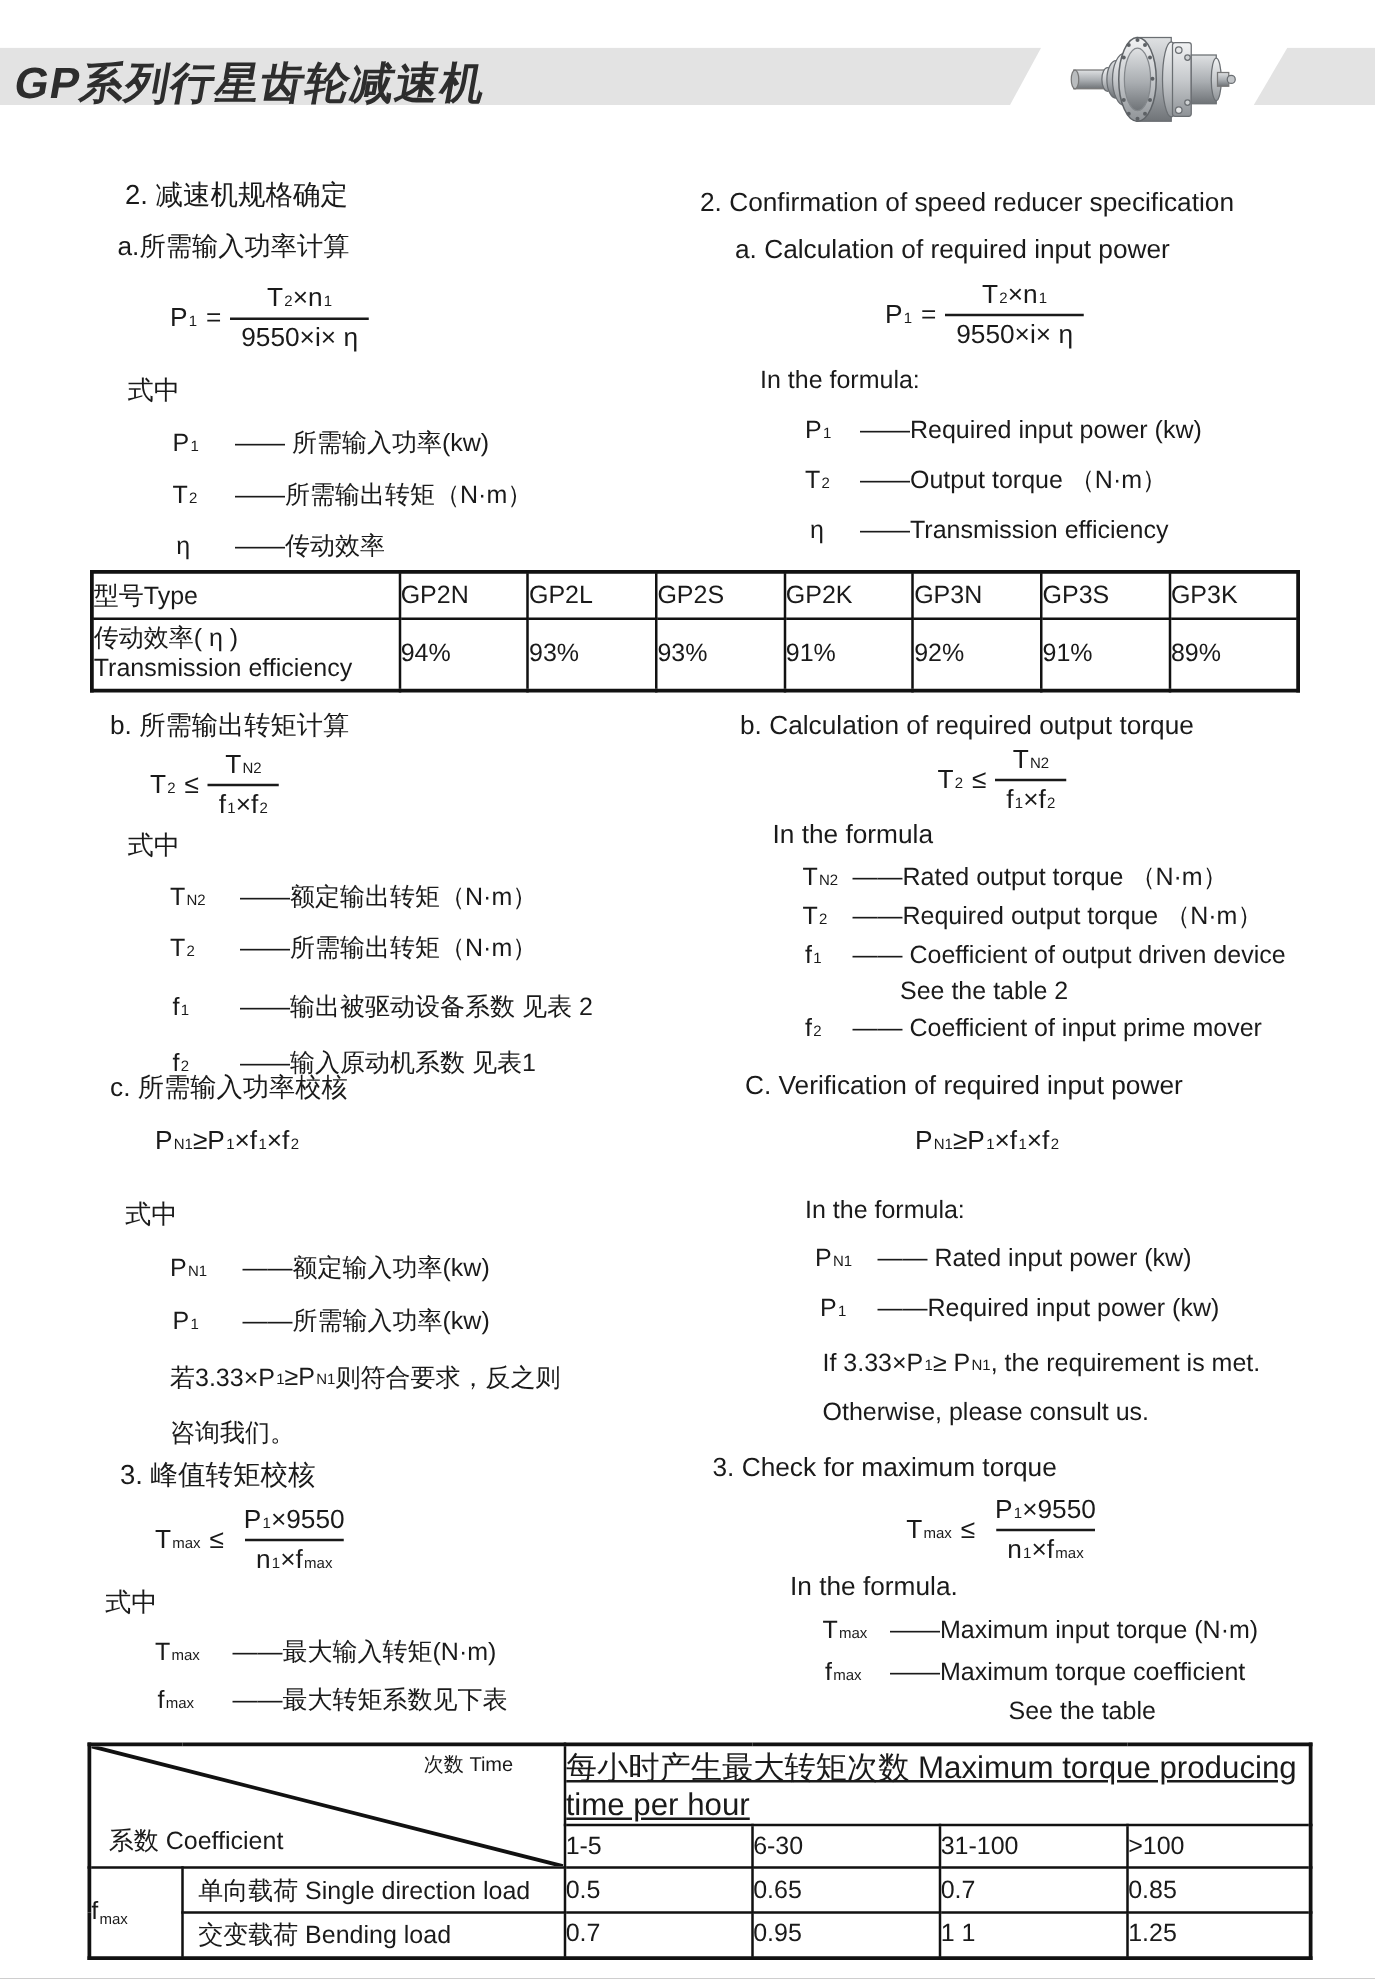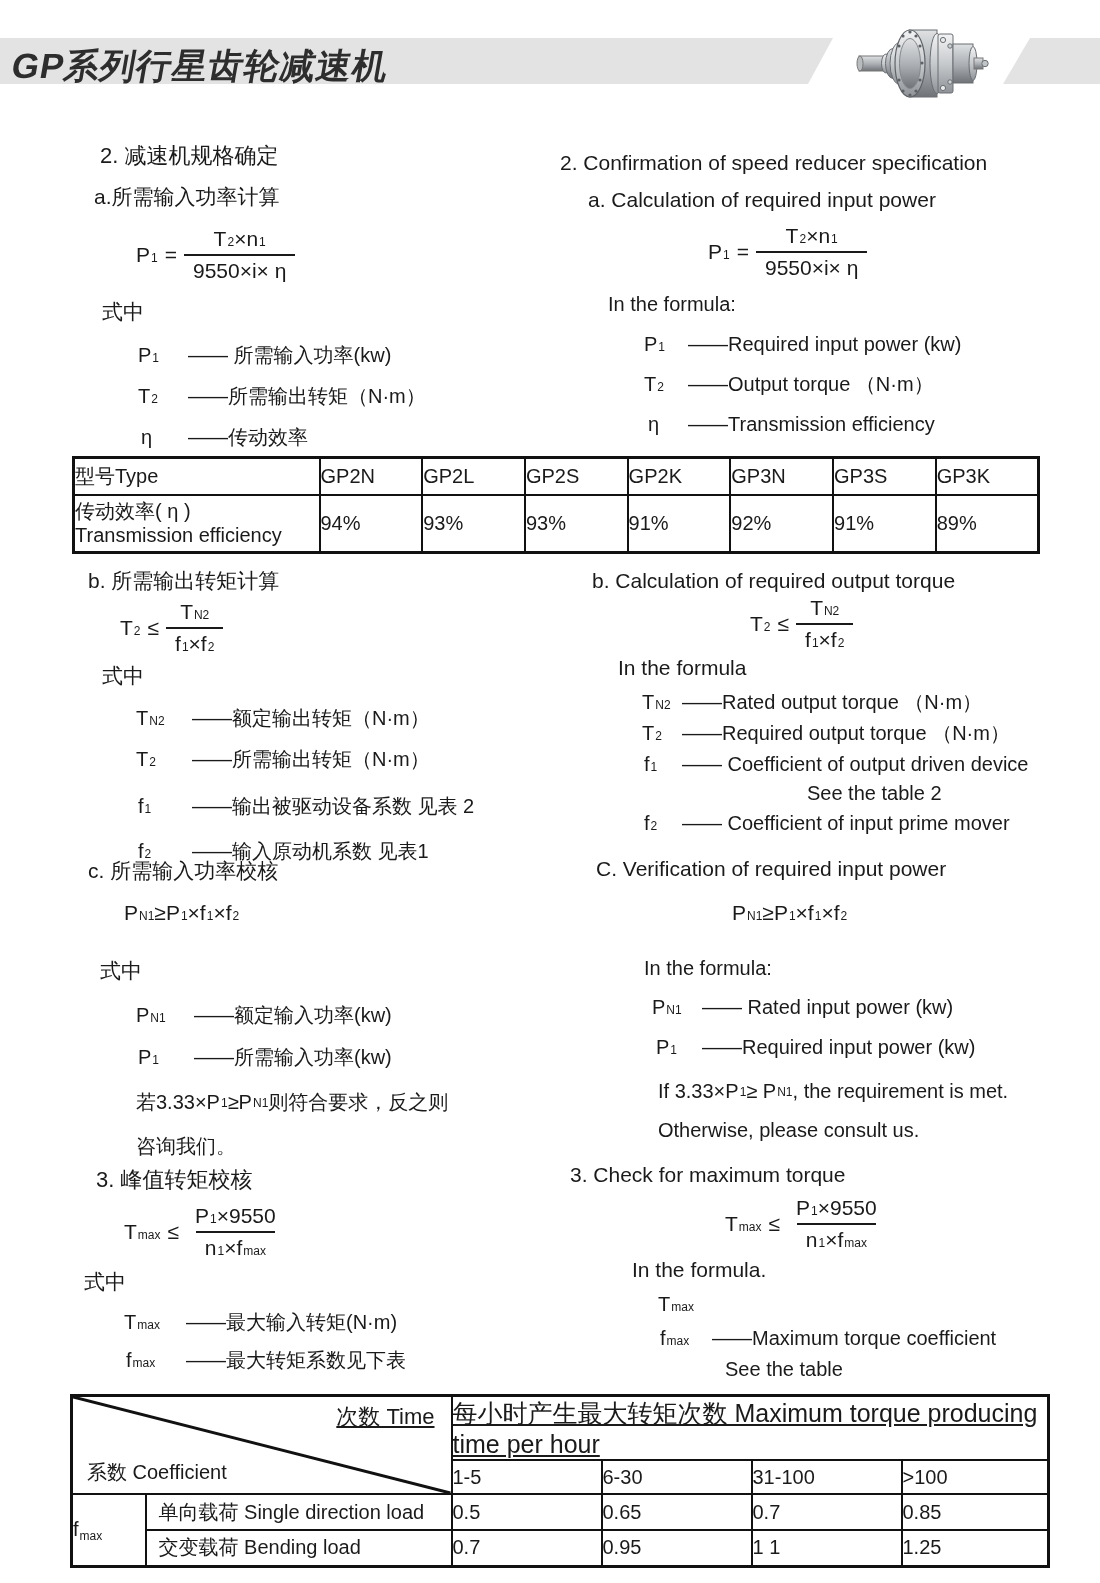--- a/index.html
+++ b/index.html
@@ -39,21 +39,21 @@
   .tbl{position:absolute;border:3px solid #111;}
   .tbl td,.tbl th{border:2px solid #111;font-weight:normal;text-align:left;
                   font-size:20px;padding:0;overflow:hidden;}
   #table1{left:72px;top:456px;width:968px;}
   #table1 tr.hdr{height:37px;}
   #table1 tr.dat{height:58px;}
   #table1 .two-line{line-height:1.2;font-size:20px;}
   #table2{left:70px;top:1394px;width:980px;}
   #table2 .corner{position:relative;}
   #table2 .corner svg{position:absolute;inset:0;width:100%;height:100%;}
-  #table2 .corner .ct{position:absolute;top:5px;right:16px;font-size:22px;text-decoration:underline;}
+  #table2 .corner .ct{position:absolute;top:5px;right:40px;font-size:16px;}
   #table2 .corner .cb{position:absolute;bottom:7px;left:14px;font-size:20px;}
   #table2 .spanhdr{font-size:25px;height:40px;text-decoration:underline;}
   #table2 .chdr{height:34px;}
   #table2 .drow{height:36px;}
   #table2 .lbl{text-align:left;padding-left:12px;white-space:nowrap;}
 </style>
 </head>
 <body>
 
 <div class="page">
@@ -321,21 +321,21 @@
         </span>
       <span class="desc">——Required output torque （N·m）</span>
     </div>
     <div class="dl" style="margin:7px 0 0 52px;">
       <span class="sym" style="min-width:38px;">
           <span>f</span>
           <sub class="ss">1</sub>
         </span>
       <span class="desc">—— Coefficient of output driven device</span>
     </div>
-    <div class="cont" style="margin:6px 0 0 128px;text-align:center;">See the table 2</div>
+    <div class="cont" style="margin:6px 0 0 128px;">See the table 2</div>
     <div class="dl" style="margin:6px 0 0 52px;">
       <span class="sym" style="min-width:38px;">
           <span>f</span>
           <sub class="ss">2</sub>
         </span>
       <span class="desc">—— Coefficient of input prime mover</span>
     </div>
   </div>
 
   <div class="sec" style="left:88px;top:858px;">
@@ -472,29 +472,30 @@
             <sub class="ss">max</sub>
           </span>
       </span>
     </div>
     <div class="flabel" style="margin:6px 0 0 62px;">In the formula.</div>
     <div class="dl" style="margin:10px 0 0 88px;">
       <span class="sym" style="min-width:54px;">
           <span>T</span>
           <sub class="ss">max</sub>
         </span>
+      <span class="desc">——Maximum input torque (N·m)</span>
     </div>
     <div class="dl" style="margin:10px 0 0 90px;">
       <span class="sym" style="min-width:52px;">
           <span>f</span>
           <sub class="ss">max</sub>
         </span>
       <span class="desc">——Maximum torque coefficient</span>
     </div>
-    <div class="cont" style="margin:8px 0 0 155px;">See the table</div>
+    <div class="cont" style="margin:8px 0 0 155px;text-align:center;">See the table</div>
   </div>
 
   <table id="table2" class="tbl">
     <colgroup>
         <col style="width:74px;">
         <col style="width:306px;">
         <col style="width:150px;">
         <col style="width:150px;">
         <col style="width:150px;">
         <col>

